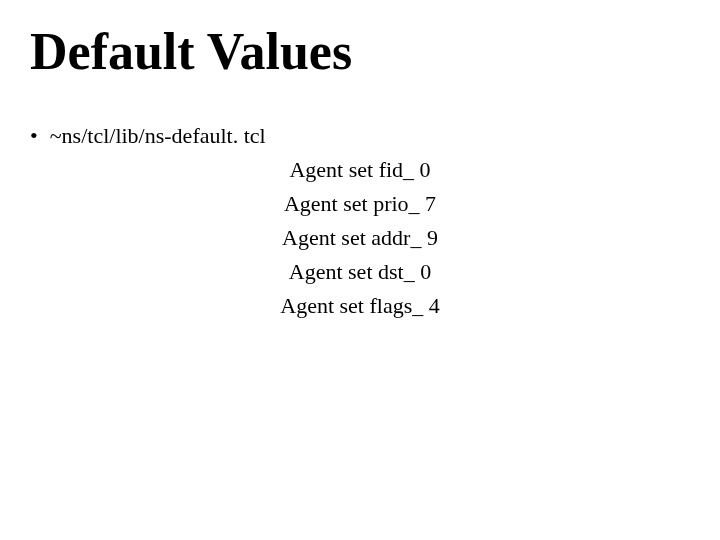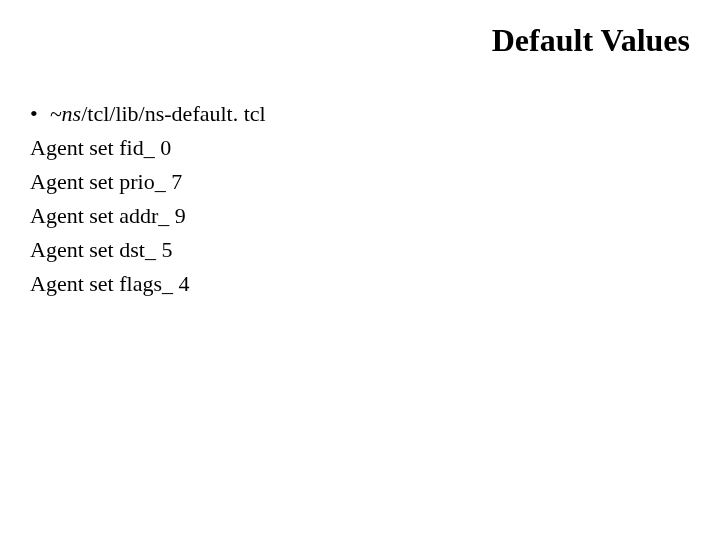--- a/index.html
+++ b/index.html
@@ -14,60 +14,60 @@
       font-family: "Times New Roman", Times, serif;
       color: #000000;
       overflow: hidden;
     }
     .slide {
       width: 100%;
       height: 100%;
       padding: 20px 30px;
     }
     .title {
-      text-align: right;
-      font-size: 32px;
+      text-align: left;
+      font-size: 52px;
       font-weight: bold;
       margin-top: 2px;
       margin-bottom: 38px;
     }
     .content {
       font-size: 22px;
       line-height: 1.55;
     }
     .bullet-line {
       display: flex;
       align-items: baseline;
     }
     .bullet {
       margin-right: 12px;
       font-size: 22px;
     }
     .bullet-text {
       display: inline;
     }
     .italic {
-      font-style: italic;
       text-align: center;
     }
     .line {
       display: block;
+      text-align: center;
     }
   </style>
 </head>
 <body>
 
 <div class="slide">
   <h1 class="title">Default Values</h1>
   <div class="content">
     <div class="bullet-line">
       <span class="bullet">•</span>
       <span class="bullet-text">
         <span class="italic">~ns</span><span>/tcl/lib/ns-default. tcl</span>
       </span>
     </div>
     <span class="line">Agent set fid_ 0</span>
     <span class="line">Agent set prio_ 7</span>
     <span class="line">Agent set addr_ 9</span>
-    <span class="line">Agent set dst_ 5</span>
+    <span class="line">Agent set dst_ 0</span>
     <span class="line">Agent set flags_ 4</span>
   </div>
 </div>
 
 </body></html>

